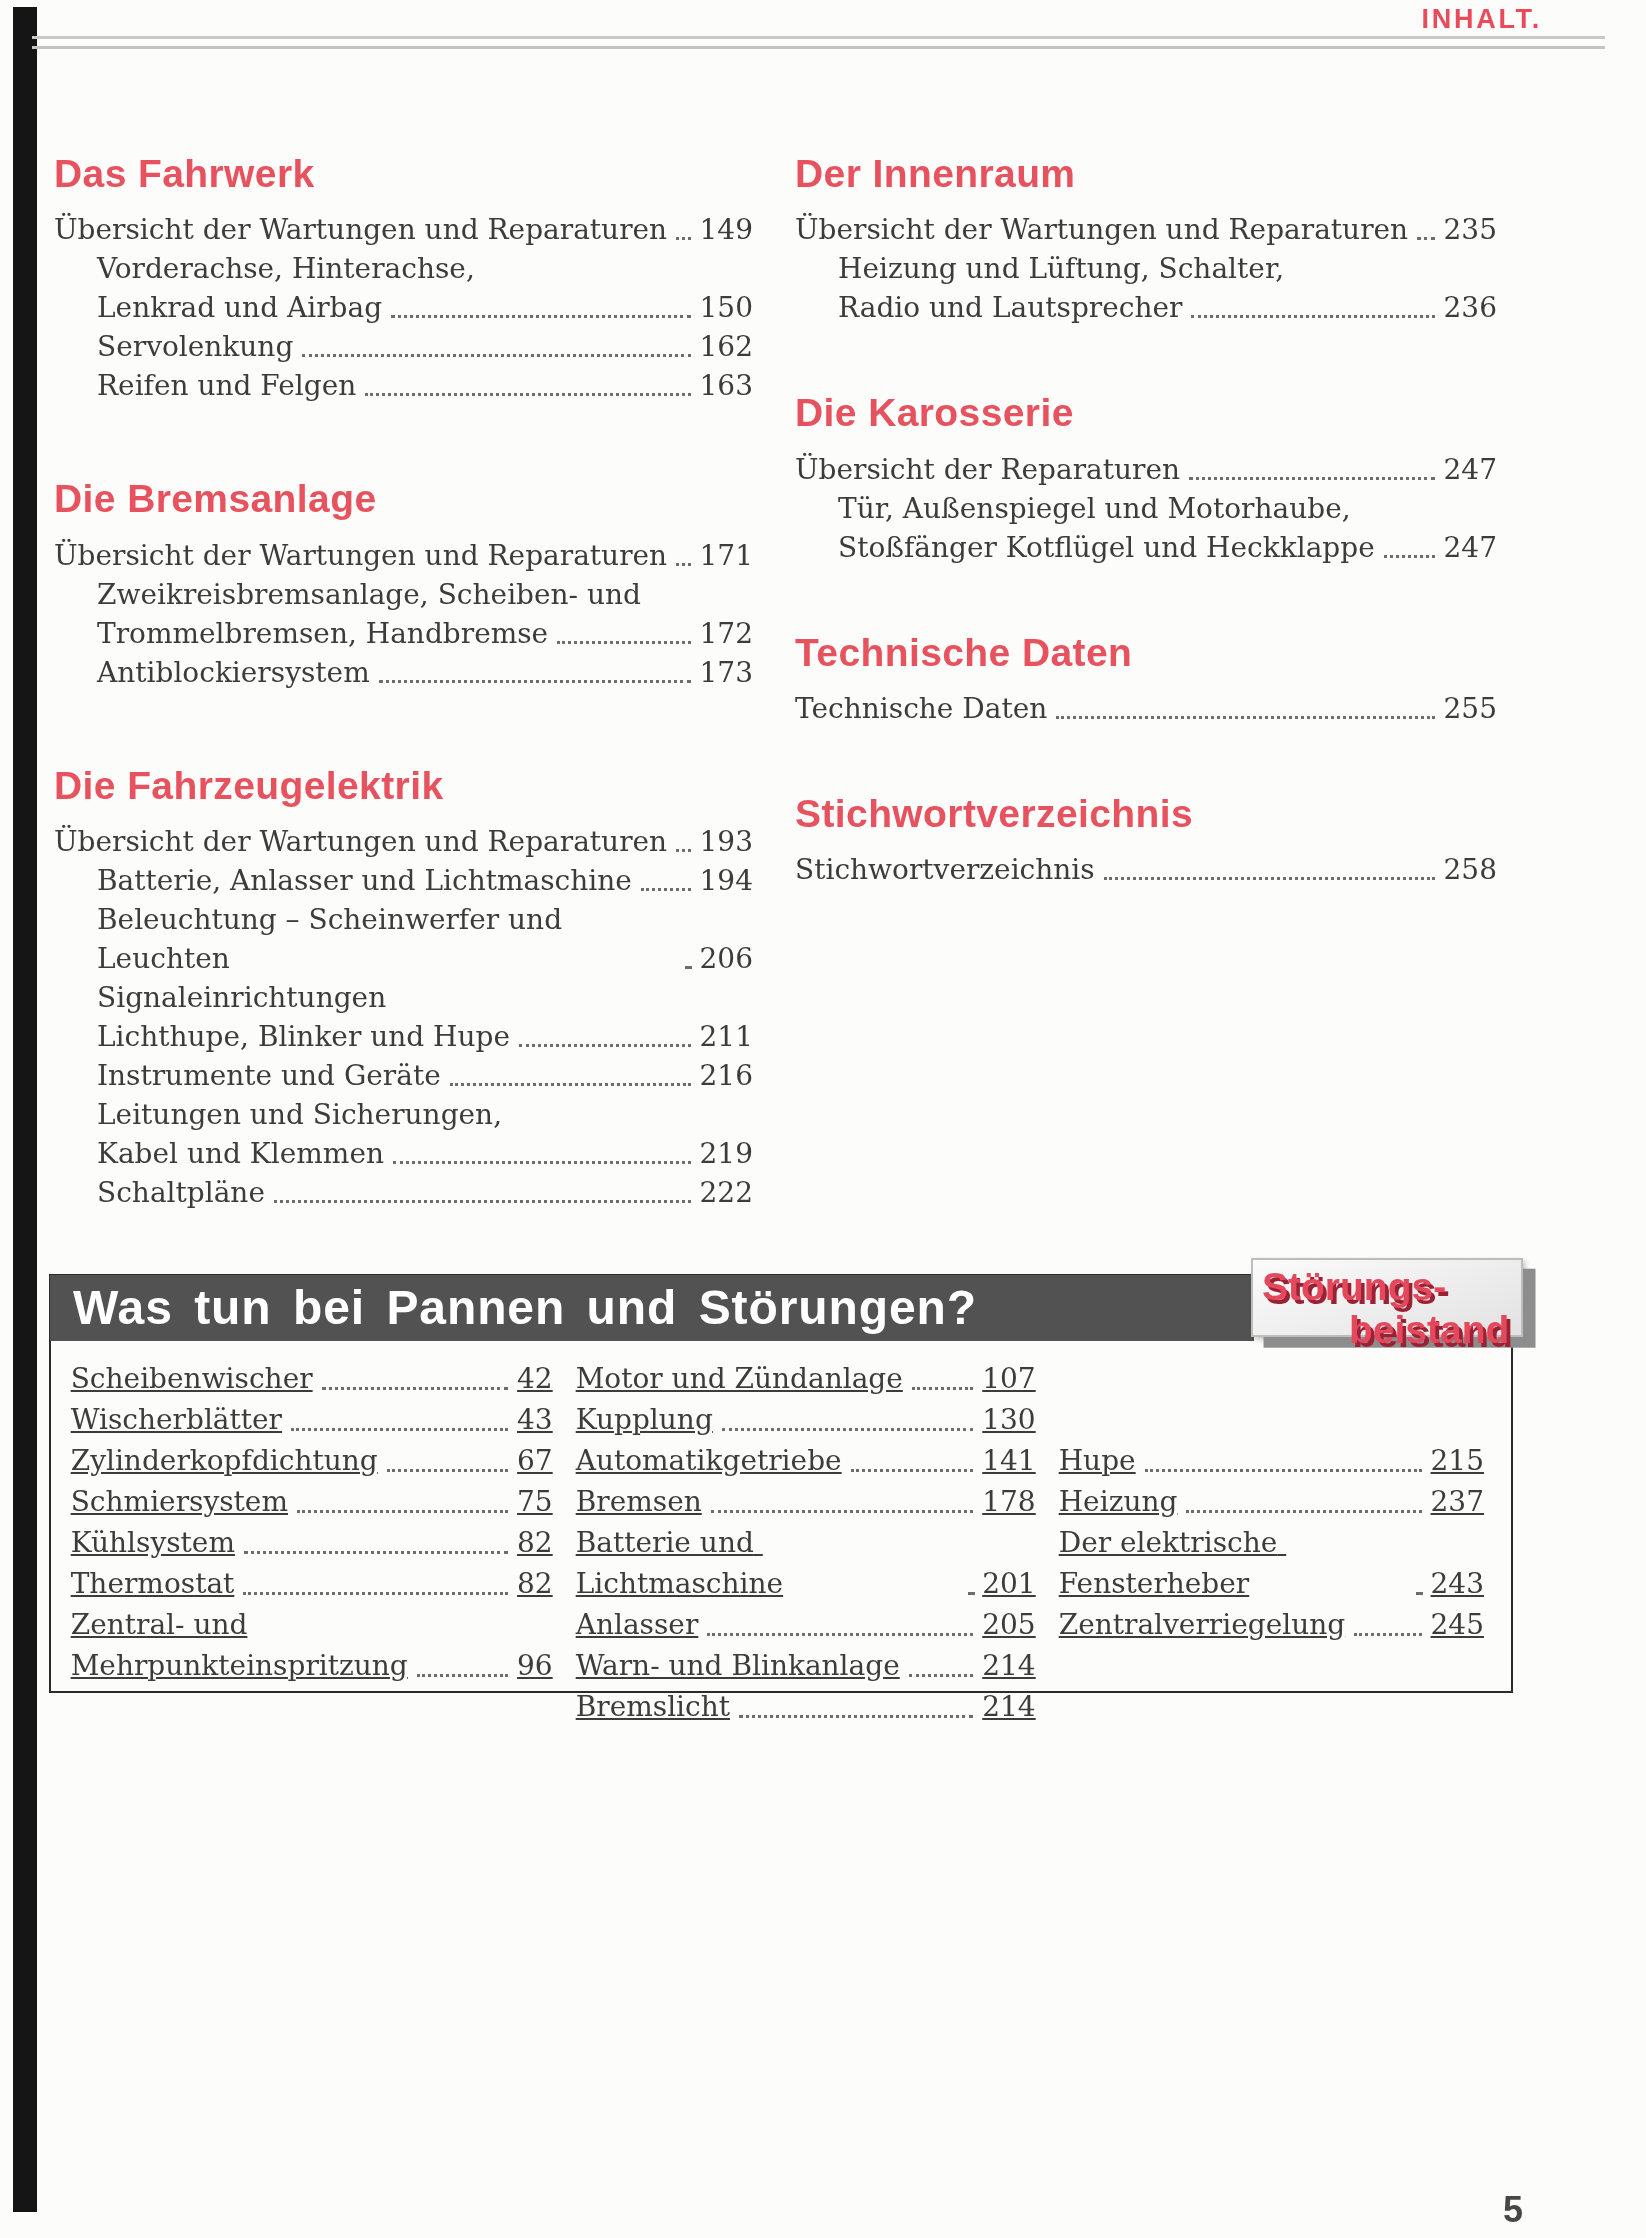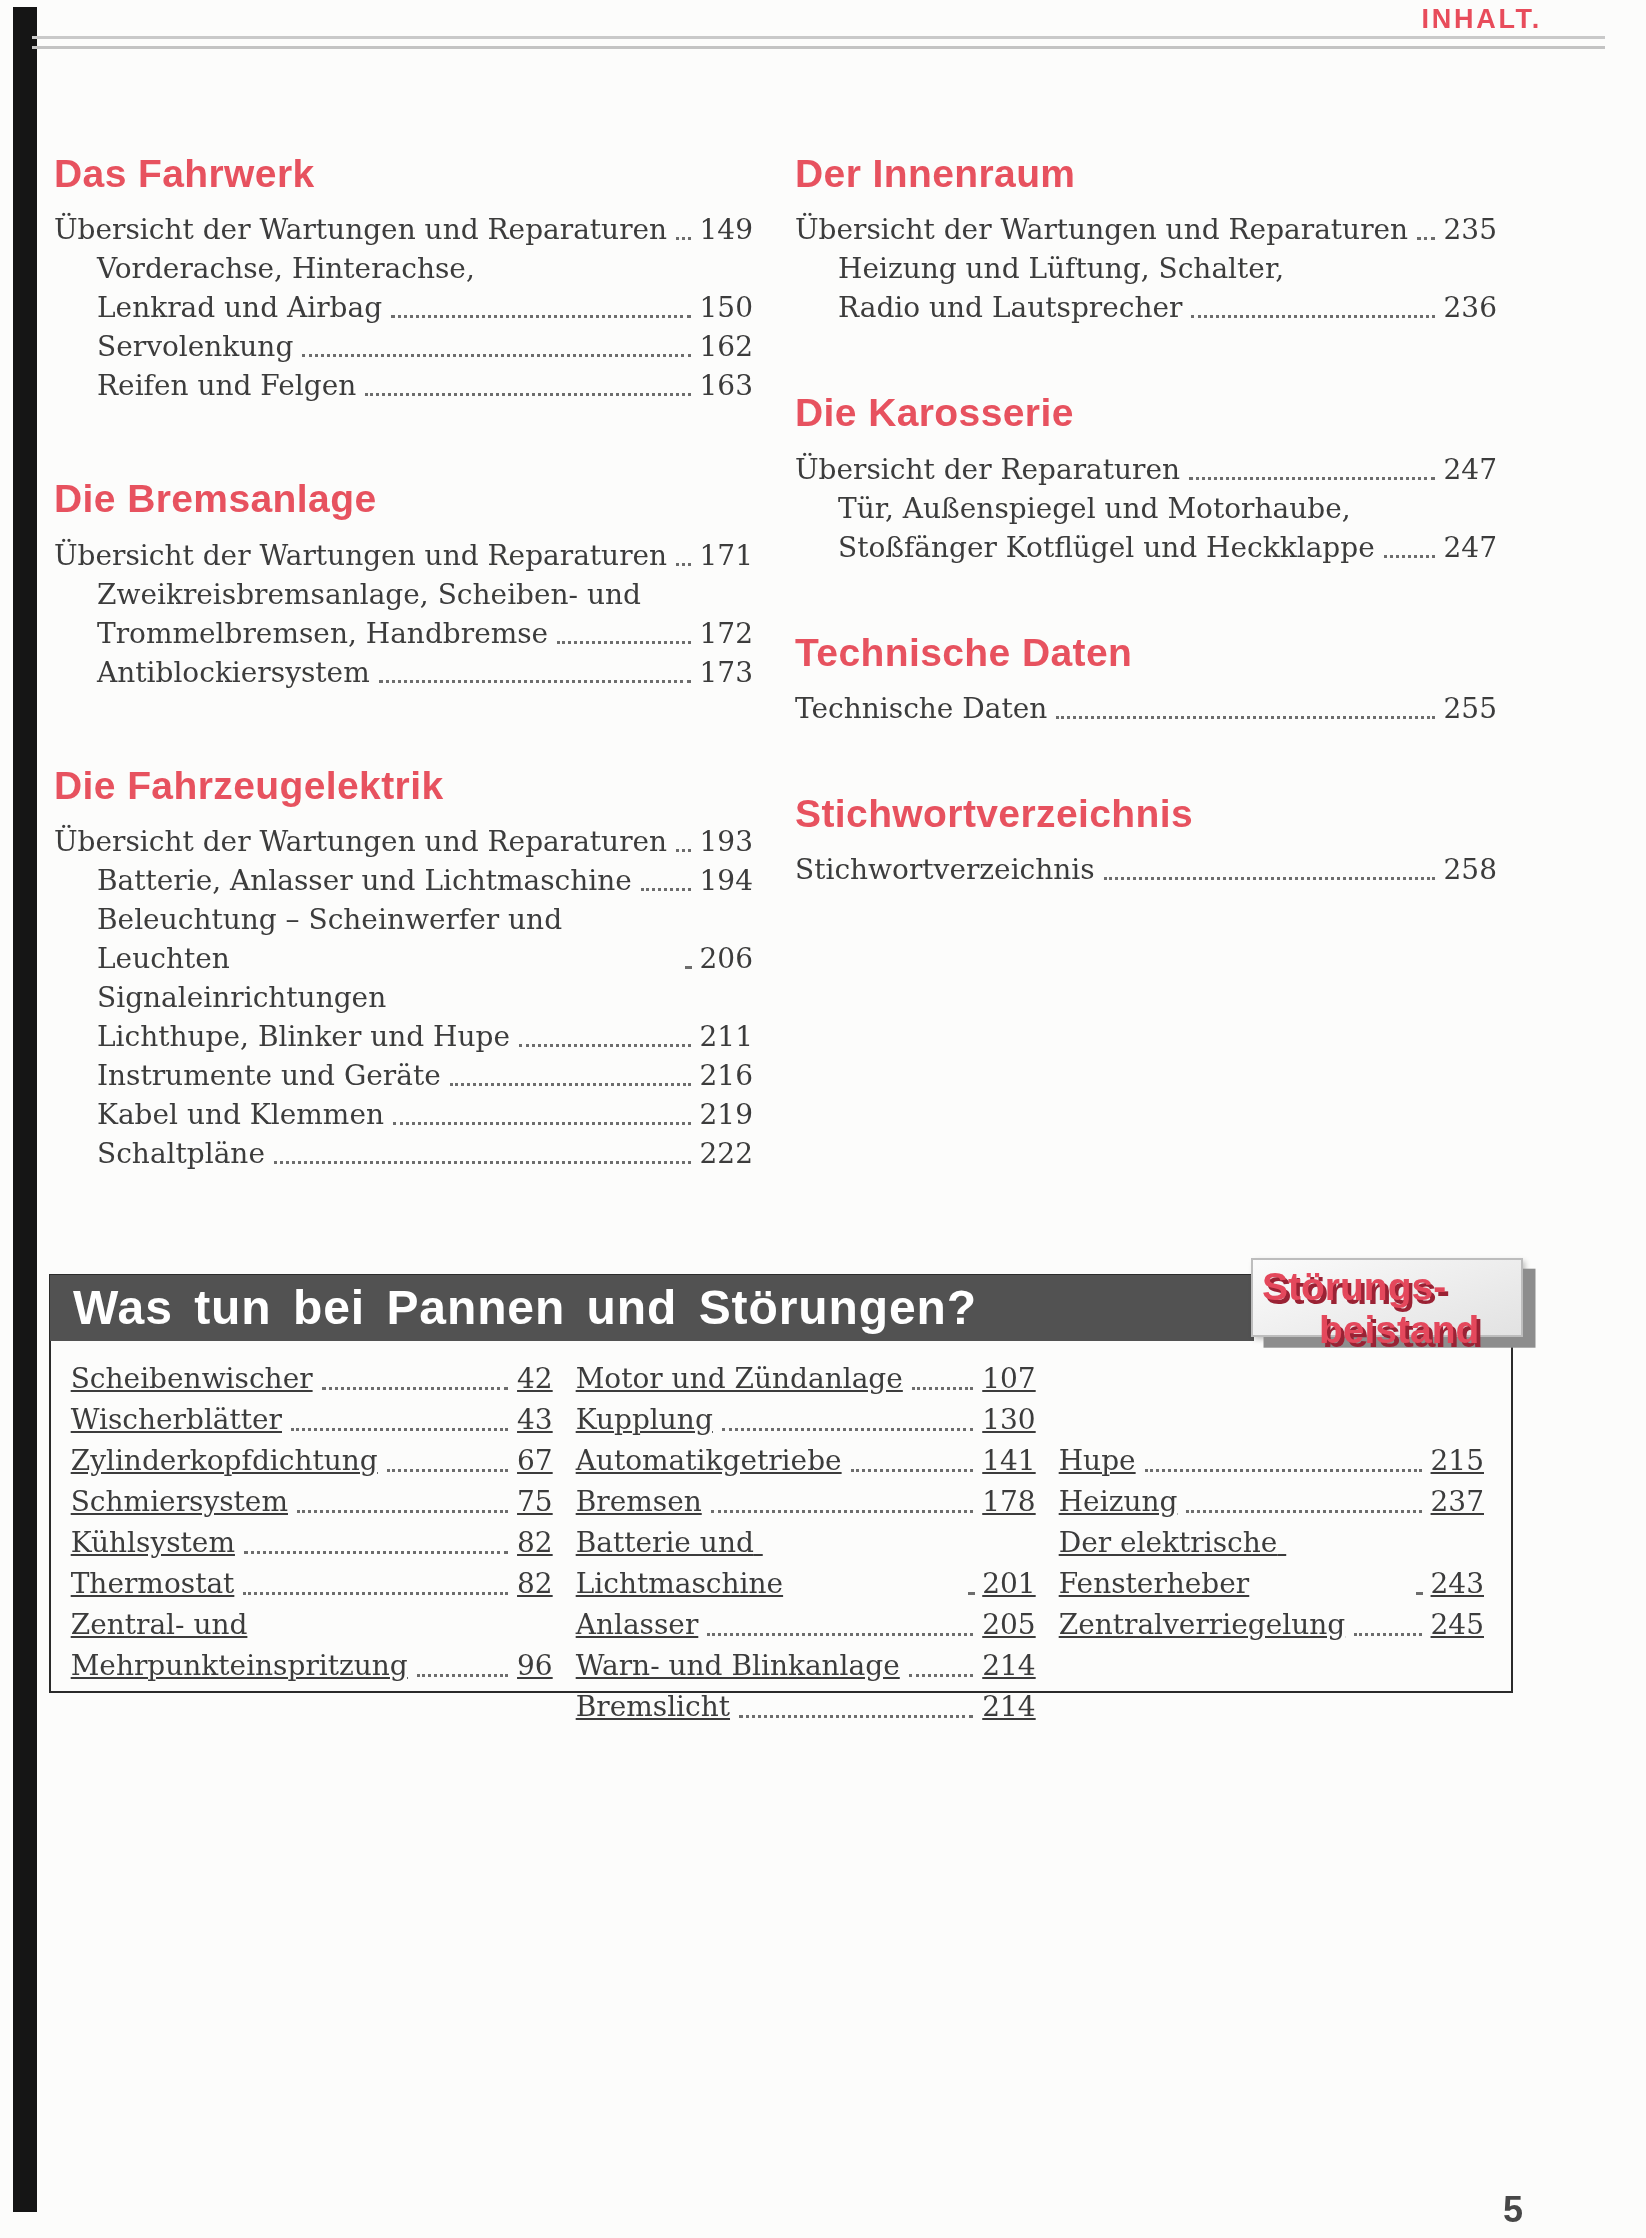--- a/index.html
+++ b/index.html
@@ -47,21 +47,21 @@
   }
   .badge{
     position:absolute;left:1200px;top:-18px;width:272px;height:79px;z-index:3;
     background:linear-gradient(160deg,#fbfbfb,#e2e2e2);
     border:2.7px solid #bdbdbd;box-sizing:border-box;padding:4.5px 9px;
     box-shadow:12.5px 10.7px 0 #8d8d8d, 2.7px 2.7px 5.4px rgba(0,0,0,.25);
     font-family:"Liberation Sans",sans-serif;font-weight:bold;
     font-size:39px;line-height:43px;color:#e4485c;
   }
   .badge-line1,.badge-line2{text-shadow:3.6px 3.6px 0 #9a2234;}
-  .badge-line2{margin-left:57px;}
+  .badge-line2{margin-left:87px;}
   .trouble-cols{
     position:absolute;left:0;top:66px;right:0;bottom:0;display:flex;
     padding:16px 27px 0 19.7px;box-sizing:border-box;gap:23px;
   }
   .trouble-col .entry{line-height:41px;text-decoration:underline;}
   .trouble-col:nth-child(1){width:482px;flex:0 0 auto;}
   .trouble-col:nth-child(2){width:460px;flex:0 0 auto;}
   .trouble-col:nth-child(3){flex:1 1 auto;}
   .page-number{
     position:absolute;left:1503px;top:2189px;
@@ -147,20 +147,23 @@
         </div>
         <div class="entry indent">
           <span class="label">Lichthupe, Blinker und Hupe</span>
           <span class="leader"></span>
           <span class="pagenum">211</span>
         </div>
         <div class="entry indent">
           <span class="label">Instrumente und Geräte</span>
           <span class="leader"></span>
           <span class="pagenum">216</span>
+        </div>
+        <div class="entry indent">
+          <span class="label">Leitungen und Sicherungen,</span>
         </div>
         <div class="entry indent">
           <span class="label">Kabel und Klemmen</span>
           <span class="leader"></span>
           <span class="pagenum">219</span>
         </div>
         <div class="entry indent">
           <span class="label">Schaltpläne</span>
           <span class="leader"></span>
           <span class="pagenum">222</span>

